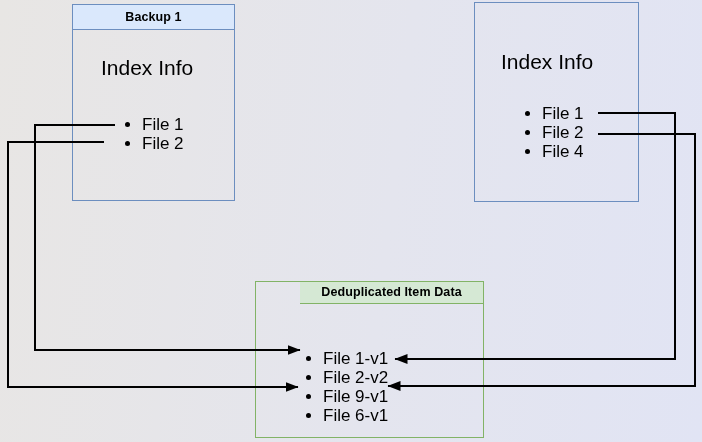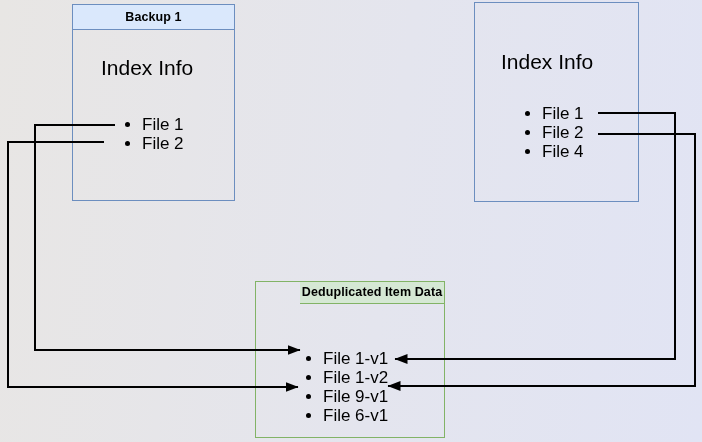--- a/index.html
+++ b/index.html
@@ -47,21 +47,21 @@
   #backup1 { left: 72px;  top: 4px;   width: 163px; height: 197px; }
   #backup1 .box-header { height: 24px; line-height: 24px; }
   #backup1 .box-label  { left: 28px; top: 51px; }
   #backup1 ul.file-list { left: 52px; top: 110px; }
 
   #backup2 { left: 474px; top: 2px;   width: 165px; height: 200px; }
   #backup2 .box-header { height: 24px; line-height: 24px; }
   #backup2 .box-label  { left: 26px; top: 47px; }
   #backup2 ul.file-list { left: 50px; top: 101px; }
 
-  #dedup   { left: 255px; top: 281px; width: 190px; height: 157px; padding-left: 44px; }
+  #dedup   { left: 255px; top: 281px; width: 229px; height: 157px; padding-left: 44px; }
   #dedup .box-header { height: 21px; line-height: 21px; }
   #dedup ul.file-list { left: 50px; top: 67px; }
 
   svg.arrows {
     position: absolute;
     left: 0; top: 0;
     width: 702px;
     height: 442px;
     z-index: 5;
     pointer-events: none;
@@ -87,21 +87,21 @@
       <li>File 1</li>
       <li>File 2</li>
       <li>File 4</li>
     </ul>
   </div>
 
   <div class="box green" id="dedup">
     <div class="box-header">Deduplicated Item Data</div>
     <ul class="file-list">
       <li>File 1-v1</li>
-      <li>File 1-v2</li>
+      <li>File 2-v2</li>
       <li>File 9-v1</li>
       <li>File 6-v1</li>
     </ul>
   </div>
 
   <svg class="arrows" viewBox="0 0 702 442" xmlns="http://www.w3.org/2000/svg">
     <defs>
       <marker id="arrowhead" markerUnits="userSpaceOnUse" markerWidth="14" markerHeight="11" refX="12.5" refY="5" orient="auto">
         <path id="arrowhead-path" d="M0,0 L13,5 L0,10 Z" fill="#000000"></path>
       </marker>

